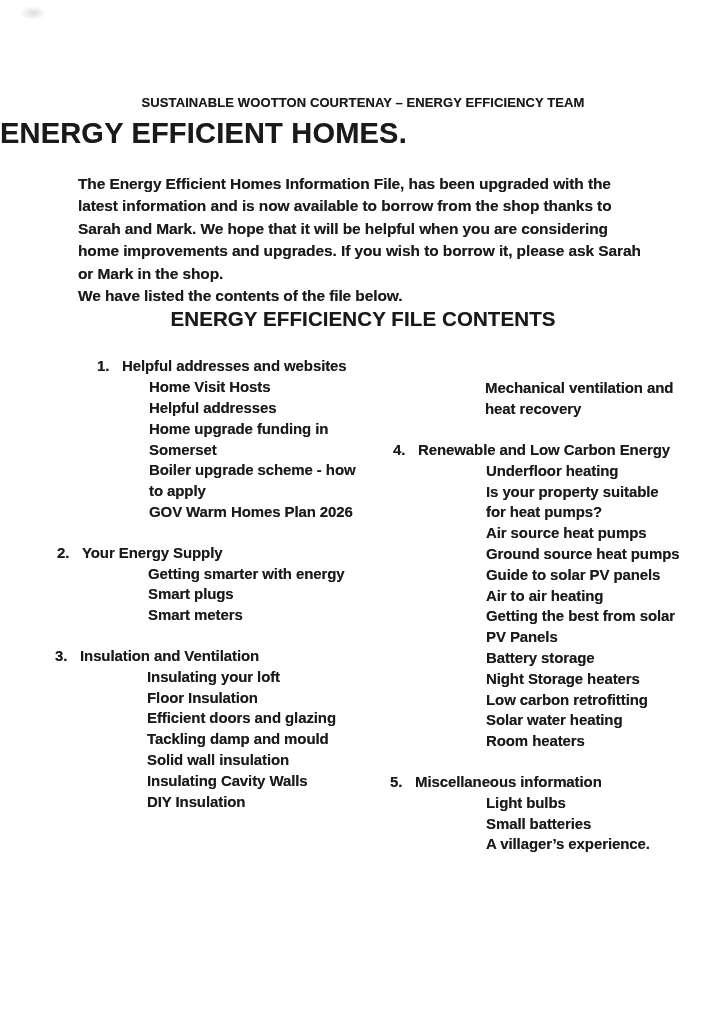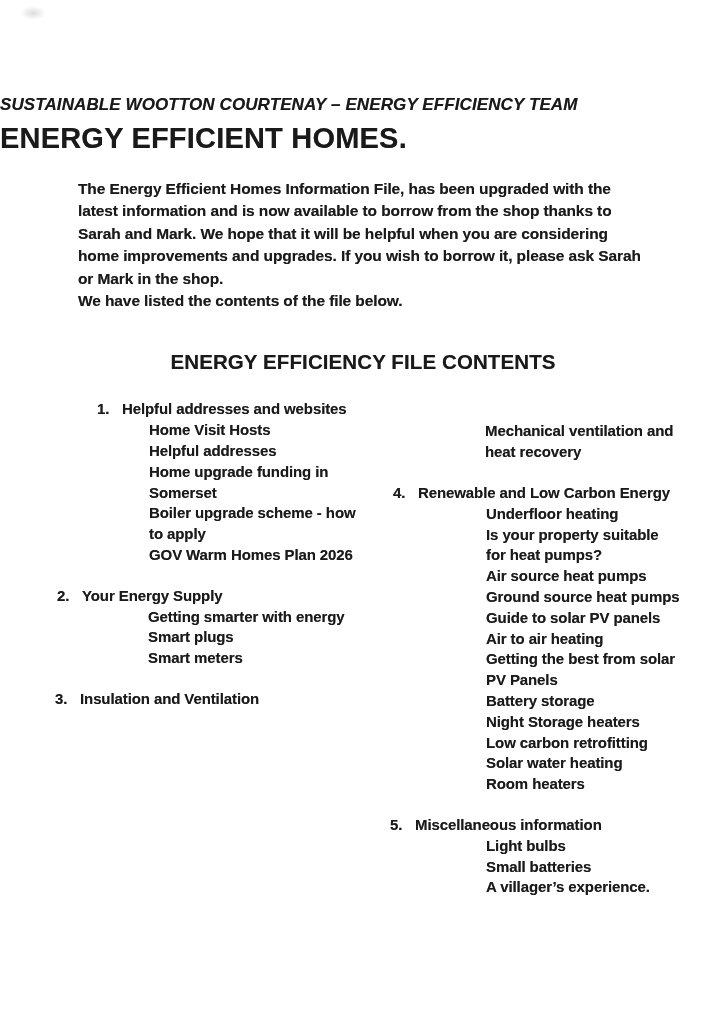--- a/index.html
+++ b/index.html
@@ -22,39 +22,38 @@
     position: absolute;
     left: 20px;
     top: 6px;
     width: 26px;
     height: 14px;
     background: radial-gradient(closest-side, rgba(140,140,140,0.30), rgba(140,140,140,0));
     pointer-events: none;
   }
   .kicker {
     margin-top: 95px;
-    font-size: 17px;
+    text-align: center;
+    font-size: 13px;
     letter-spacing: 0.1px;
-    font-style: italic;
   }
   .doc-title {
     margin: 7px 0 0 0;
     text-align: left;
     font-size: 29px;
     letter-spacing: 0.2px;
   }
   .intro {
     margin: 23px 55px 0 78px;
     font-size: 15.5px;
     line-height: 22.4px;
     white-space: pre-line;
     letter-spacing: -0.1px;
   }
   .contents-heading {
-    margin-top: 38px;
     text-align: center;
     font-size: 20.5px;
     letter-spacing: 0.1px;
   }
   .columns {
     display: flex;
     margin-top: 25px;
     font-size: 15px;
     line-height: 20.8px;
     letter-spacing: -0.1px;
@@ -137,20 +136,29 @@
           <div class="toc-item">Smart plugs</div>
           <div class="toc-item">Smart meters</div>
         </div>
       </div>
 
       <div class="sec s3">
         <div class="sec-head">
           <span class="sec-num">3.</span>
           <span class="sec-title">Insulation and Ventilation</span>
         </div>
+        <div class="sec-items">
+          <div class="toc-item">Insulating your loft</div>
+          <div class="toc-item">Floor Insulation</div>
+          <div class="toc-item">Efficient doors and glazing</div>
+          <div class="toc-item">Tackling damp and mould</div>
+          <div class="toc-item">Solid wall insulation</div>
+          <div class="toc-item">Insulating Cavity Walls</div>
+          <div class="toc-item">DIY Insulation</div>
+        </div>
       </div>
 
     </div>
 
     <div class="col-right">
 
       <div class="sec cont">
         <div class="sec-items">
           <div class="toc-item">Mechanical ventilation and
 heat recovery</div>

